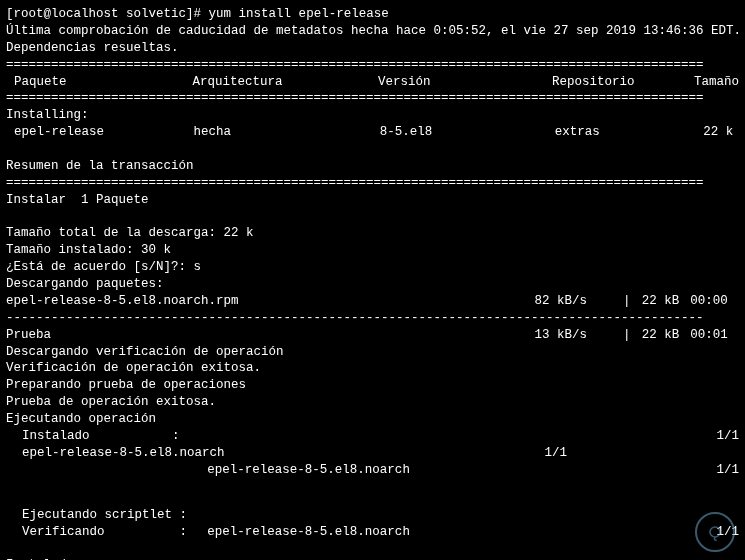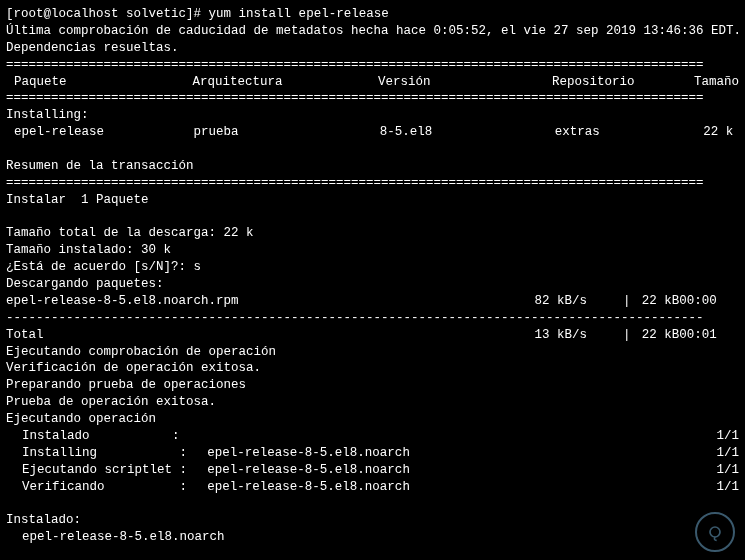--- a/index.html
+++ b/index.html
@@ -22,21 +22,21 @@
     .header-row span, .data-row span { display: inline-block; }
     .col-pkg { width: 195px; }
     .col-arch { width: 150px; }
     .col-ver { width: 190px; margin-left: 48px; }
     .col-repo { width: 155px; }
     .col-size { width: 45px; text-align: center; }
     .dl-name { width: 530px; }
     .dl-speed { width: 85px; text-align: left; }
     .dl-sep1 { width: 15px; text-align: center; }
     .dl-size { width: 45px; text-align: right; }
-    .dl-time { width: 60px; text-align: left; }
+    .dl-time { width: 60px; text-align: center; }
     .op-label { width: 190px; }
     .op-pkg { width: 510px; }
     .op-prog { width: 35px; text-align: right; }
     .indent { padding-left: 16px; }
     .indent2 { padding-left: 8px; }
     .watermark {
       position: absolute;
       bottom: 8px;
       right: 10px;
       width: 36px;
@@ -61,21 +61,21 @@
   <span class="indent2 col-pkg">Paquete</span>
   <span class="col-arch">Arquitectura</span>
   <span class="col-ver">Versión</span>
   <span class="col-repo">Repositorio</span>
   <span class="col-size">Tamaño</span>
 </div>
 <div class="divider">=============================================================================================</div>
 <div class="line">Installing:</div>
 <div class="data-row">
   <span class="indent2 col-pkg">epel-release</span>
-  <span class="col-arch">prueba</span>
+  <span class="col-arch">hecha</span>
   <span class="col-ver">8-5.el8</span>
   <span class="col-repo">extras</span>
   <span class="col-size">22 k</span>
 </div>
 <div class="line">&nbsp;</div>
 <div class="line">Resumen de la transacción</div>
 <div class="divider">=============================================================================================</div>
 <div class="line">Instalar  1 Paquete</div>
 <div class="line">&nbsp;</div>
 <div class="line">Tamaño total de la descarga: 22 k</div>
@@ -84,44 +84,43 @@
 <div class="line">Descargando paquetes:</div>
 <div class="dl-row">
   <span class="dl-name">epel-release-8-5.el8.noarch.rpm</span>
   <span class="dl-speed">82 kB/s</span>
   <span class="dl-sep1">|</span>
   <span class="dl-size">22 kB</span>
   <span class="dl-time">00:00</span>
 </div>
 <div class="divider">---------------------------------------------------------------------------------------------</div>
 <div class="dl-row">
-  <span class="dl-name">Total</span>
+  <span class="dl-name">Prueba</span>
   <span class="dl-speed">13 kB/s</span>
   <span class="dl-sep1">|</span>
   <span class="dl-size">22 kB</span>
   <span class="dl-time">00:01</span>
 </div>
-<div class="line">Ejecutando comprobación de operación</div>
+<div class="line">Descargando verificación de operación</div>
 <div class="line">Verificación de operación exitosa.</div>
 <div class="line">Preparando prueba de operaciones</div>
 <div class="line">Prueba de operación exitosa.</div>
 <div class="line">Ejecutando operación</div>
 <div id="ops">
     <div class="op-row indent">
       <span class="op-label" style="white-space: pre;">Instalado           : </span>
       <span class="op-pkg"></span>
       <span class="op-prog">1/1</span>
     </div>
     <div class="op-row indent">
-      <span class="op-label" style="white-space: pre;">Installing           : </span>
       <span class="op-pkg">epel-release-8-5.el8.noarch</span>
       <span class="op-prog">1/1</span>
     </div>
     <div class="op-row indent">
-      <span class="op-label" style="white-space: pre;">Ejecutando scriptlet : </span>
+      <span class="op-label" style="white-space: pre; margin-top: 45px;">Ejecutando scriptlet : </span>
       <span class="op-pkg">epel-release-8-5.el8.noarch</span>
       <span class="op-prog">1/1</span>
     </div>
     <div class="op-row indent">
       <span class="op-label" style="white-space: pre;">Verificando          : </span>
       <span class="op-pkg">epel-release-8-5.el8.noarch</span>
       <span class="op-prog">1/1</span>
     </div>
   </div>
 <div class="line">&nbsp;</div>

